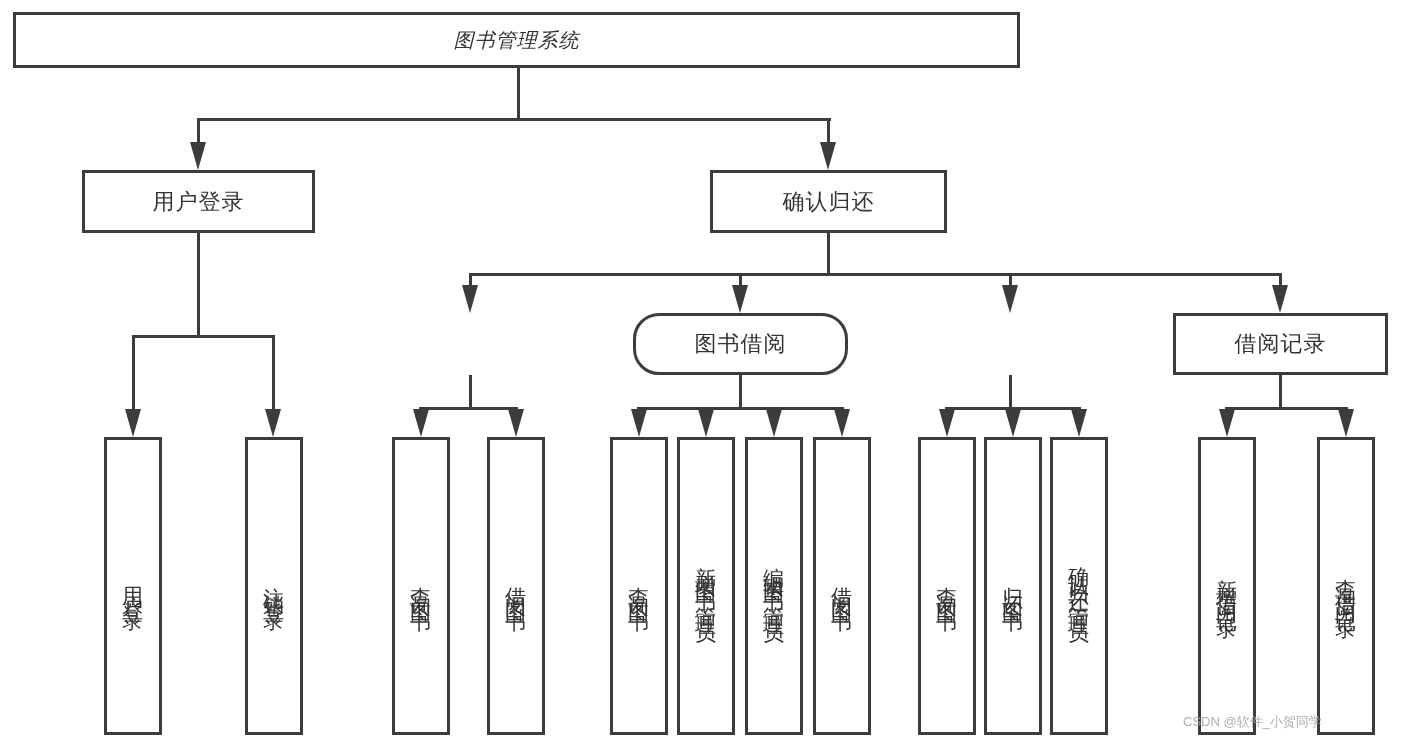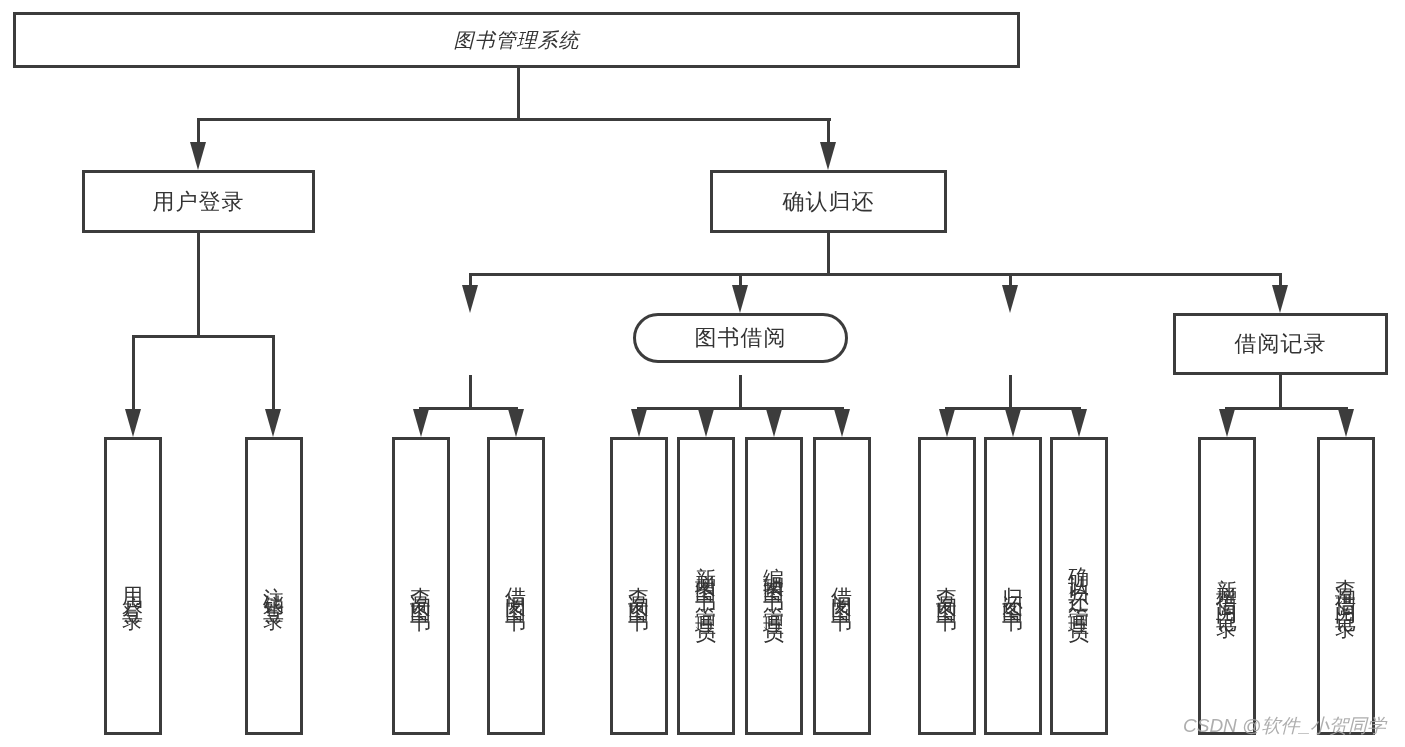--- a/index.html
+++ b/index.html
@@ -52,26 +52,25 @@
   
   .ar{
     position:absolute;width:0;height:0;z-index:1;
     border-left:8px solid transparent;
     border-right:8px solid transparent;
     border-top:28px solid var(--line);
   }
   .watermark{
     position:absolute;
     left:1183px;top:713px;
-    font-size:19px;
+    font-size:13px;
     color:var(--watermark);
     opacity:.9;
     white-space:nowrap;
     z-index:5;
-    font-style:italic;
   }
 </style>
 </head>
 <body>
 
 <div class="canvas">
 
   <div class="hbox root" style="left:13px;top:12px;width:1007px;height:56px;">
     <span>图书管理系统</span>
   </div>
@@ -101,21 +100,21 @@
   <div class="hl" style="left:469px;top:273px;width:813px;"></div>
   <div class="vl" style="left:469px;top:273px;height:16px;"></div>
   <div class="ar" style="left:462px;top:285px;"></div>
   <div class="vl" style="left:739px;top:273px;height:16px;"></div>
   <div class="ar" style="left:732px;top:285px;"></div>
   <div class="vl" style="left:1009px;top:273px;height:16px;"></div>
   <div class="ar" style="left:1002px;top:285px;"></div>
   <div class="vl" style="left:1279px;top:273px;height:16px;"></div>
   <div class="ar" style="left:1272px;top:285px;"></div>
 
-  <div class="hbox" style="left:633px;top:313px;width:215px;height:50px;border-radius:26px;">
+  <div class="hbox" style="left:633px;top:313px;width:215px;height:62px;border-radius:26px;">
     <span>图书借阅</span>
   </div>
   <div class="hbox" style="left:1173px;top:313px;width:215px;height:62px;">
     <span>借阅记录</span>
   </div>
 
   <div class="vl" style="left:469px;top:375px;height:34px;"></div>
   <div class="hl" style="left:419px;top:407px;width:99px;"></div>
   <div class="ar" style="left:413px;top:409px;"></div>
   <div class="ar" style="left:508px;top:409px;"></div>

